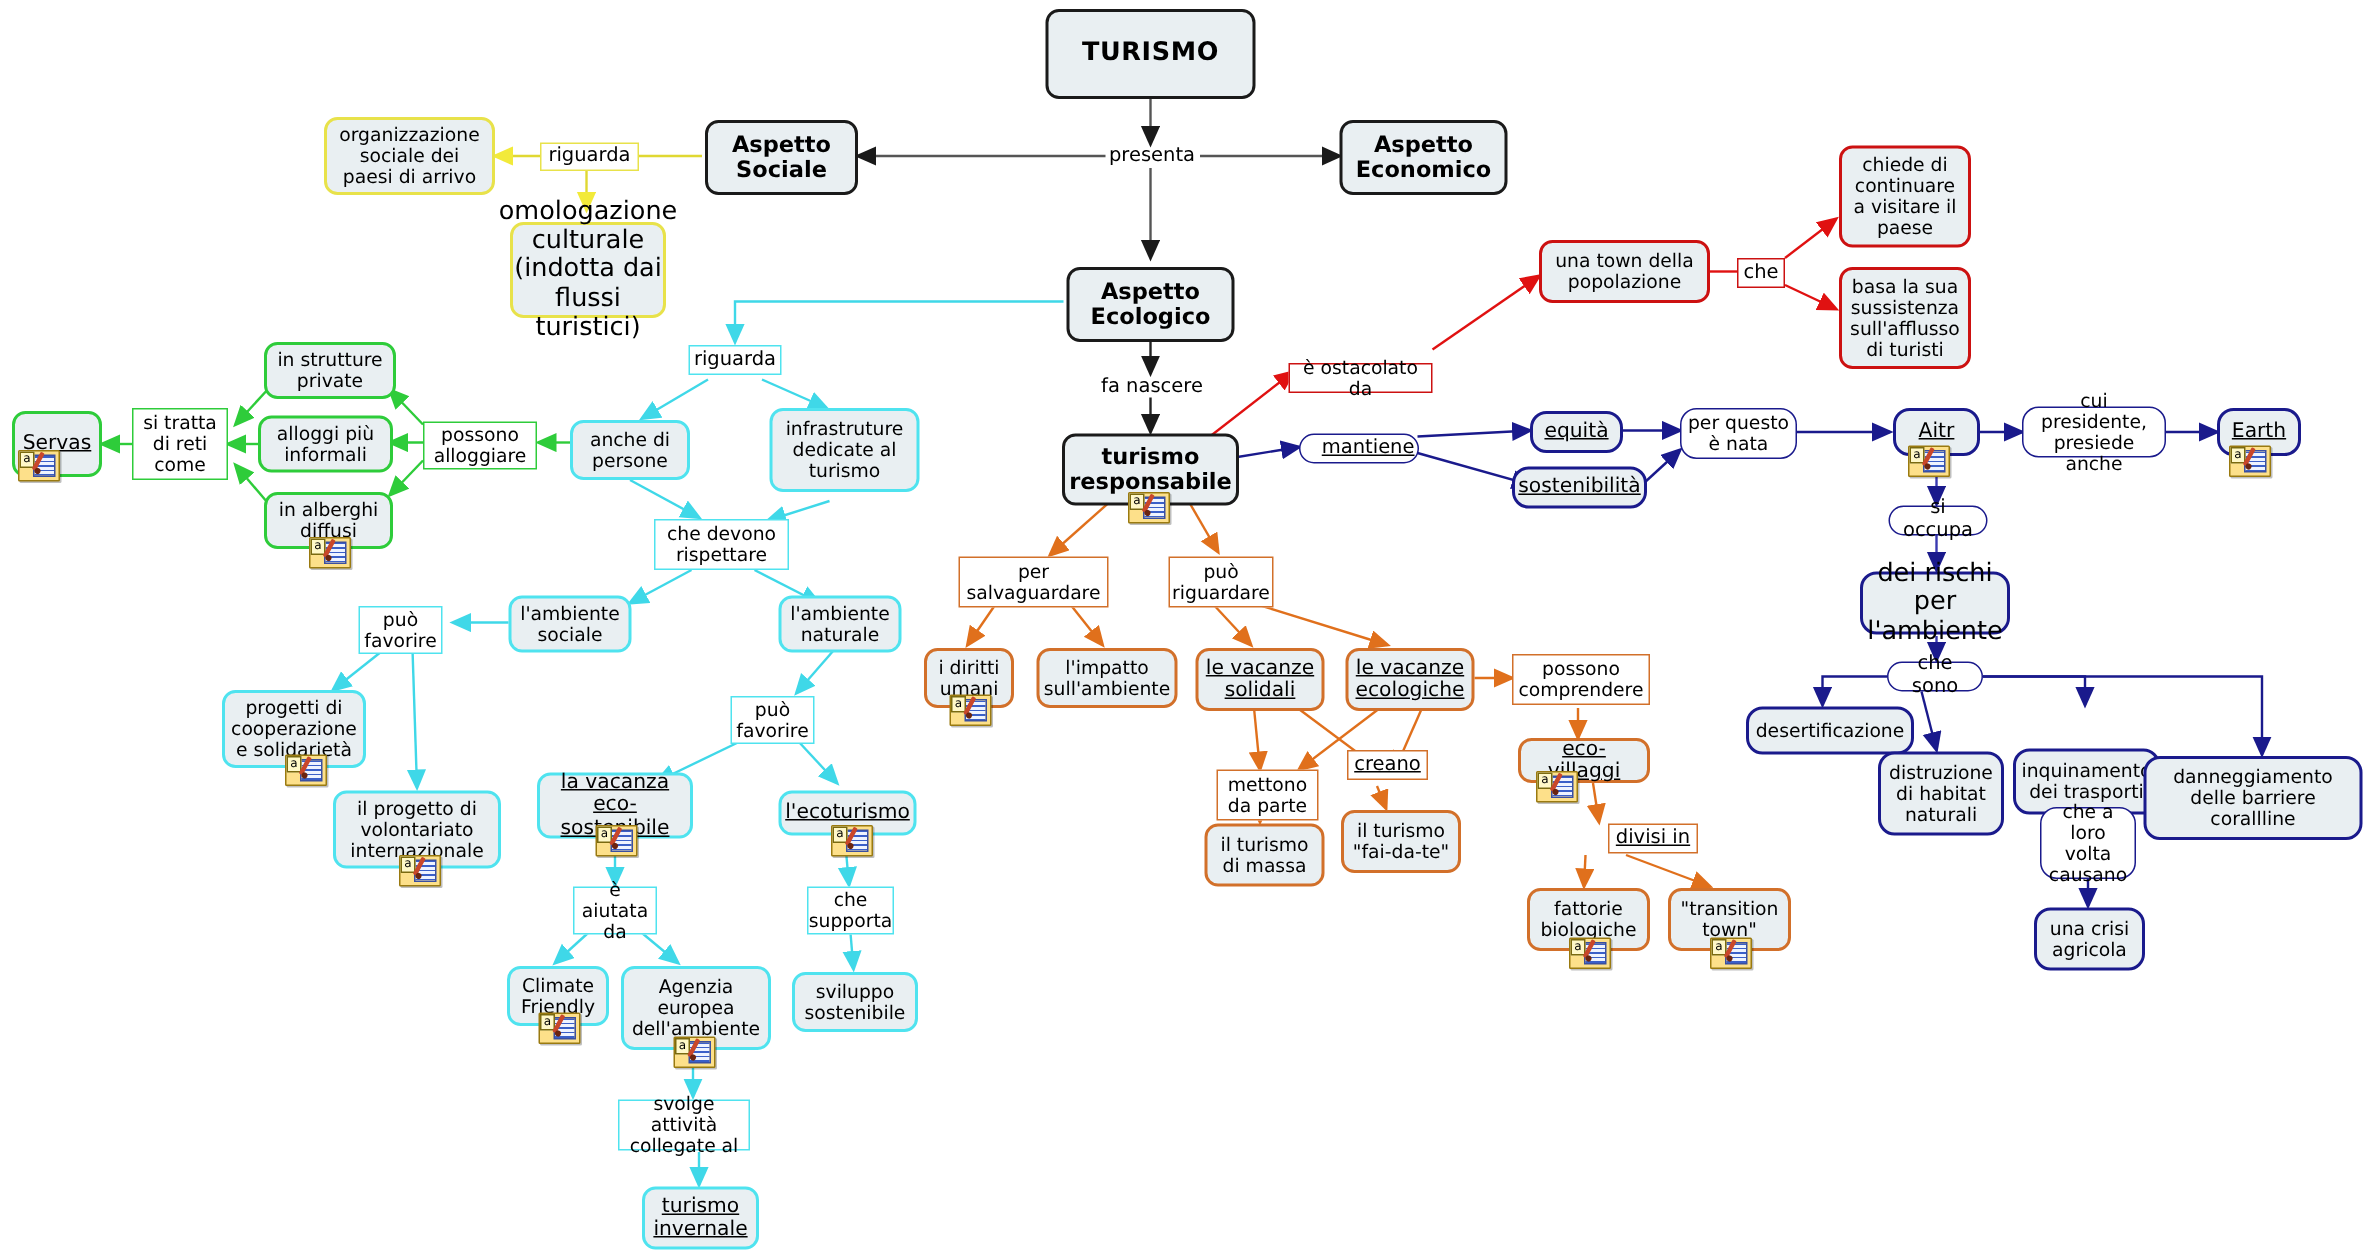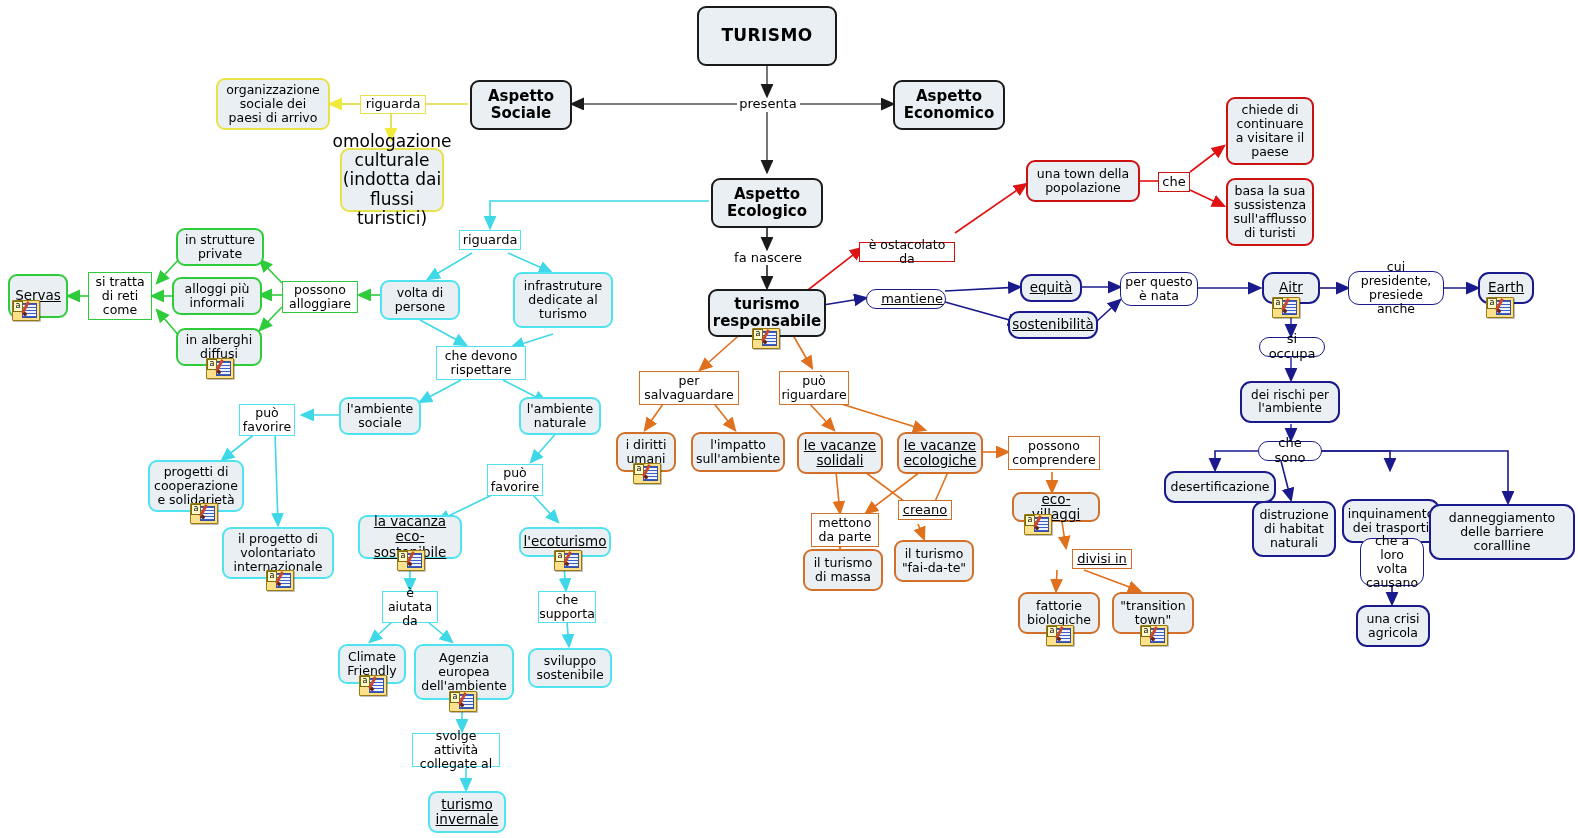--- a/index.html
+++ b/index.html
@@ -220,21 +220,21 @@
   <div class="a">a</div>
   <div class="pen"></div>
       <div class="pentip"></div>
 </div>
 
 <div class="lbl c-green" style="left:282px;top:281px;width:76px;height:32px;white-space:pre-line;font-size:12.5px;">possono
 alloggiare</div>
 
 <div class="lbl c-cyan" style="left:459px;top:230px;width:62px;height:20px;">riguarda</div>
 
-<div class="node c-cyan" style="left:380px;top:280px;width:80px;height:40px;white-space:pre-line;font-size:12.5px;">volta di
+<div class="node c-cyan" style="left:380px;top:280px;width:80px;height:40px;white-space:pre-line;font-size:12.5px;">anche di
 persone</div>
 <div class="node c-cyan" style="left:513px;top:272px;width:100px;height:56px;white-space:pre-line;font-size:12.5px;">infrastruture
 dedicate al
 turismo</div>
 
 <div class="lbl c-cyan" style="left:436px;top:346px;width:90px;height:34px;white-space:pre-line;font-size:12.5px;">che devono
 rispettare</div>
 
 <div class="node c-cyan" style="left:339px;top:397px;width:82px;height:38px;white-space:pre-line;font-size:12.5px;">l'ambiente
 sociale</div>
@@ -464,21 +464,21 @@
 <div class="note" style="left:1486px;top:297px;">
   <div class="paper"></div>
       <div class="lines"></div>
   <div class="a">a</div>
   <div class="pen"></div>
       <div class="pentip"></div>
 </div>
 
 <div class="lbl c-navy" style="left:1259px;top:337px;width:66px;height:20px;">si occupa</div>
 
-<div class="node c-navy" style="left:1240px;top:381px;width:100px;height:42px;white-space:pre-line;font-size:12px;">dei rischi per
+<div class="node c-navy" style="left:1240px;top:381px;width:100px;height:42px;white-space:pre-line;font-size:17px;">dei rischi per
 l'ambiente</div>
 
 <div class="lbl c-navy" style="left:1258px;top:441px;width:64px;height:20px;">che sono</div>
 
 <div class="node c-navy" style="left:1164px;top:471px;width:112px;height:32px;font-size:12.5px;">desertificazione</div>
 <div class="node c-navy" style="left:1252px;top:501px;width:84px;height:56px;white-space:pre-line;font-size:12.5px;">distruzione
 di habitat
 naturali</div>
 <div class="node c-navy" style="left:1342px;top:471px;width:98px;height:44px;white-space:pre-line;font-size:12.5px;margin-top:28px;">inquinamento
 dei trasporti</div>

